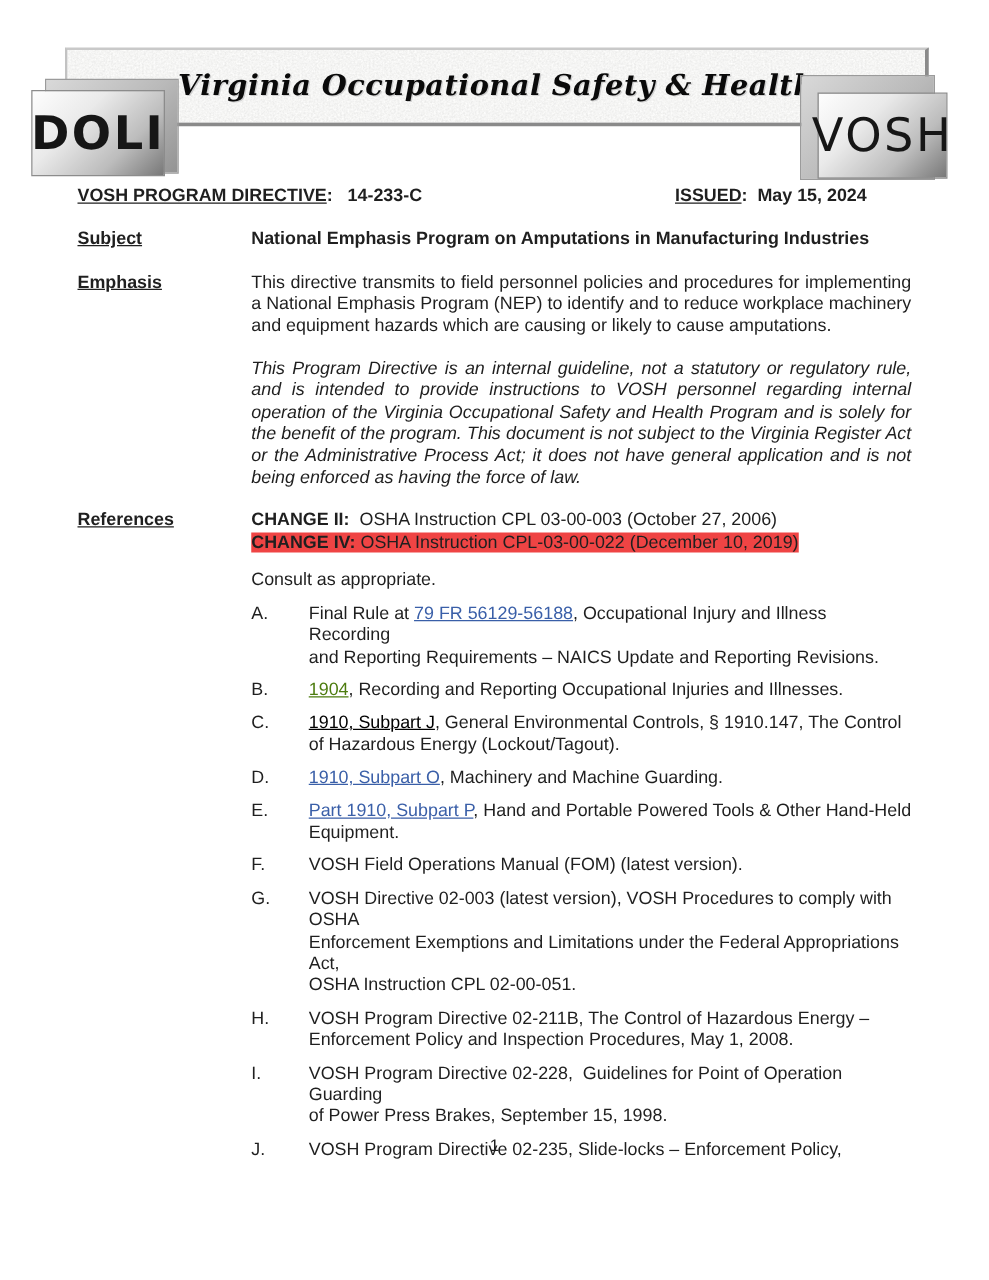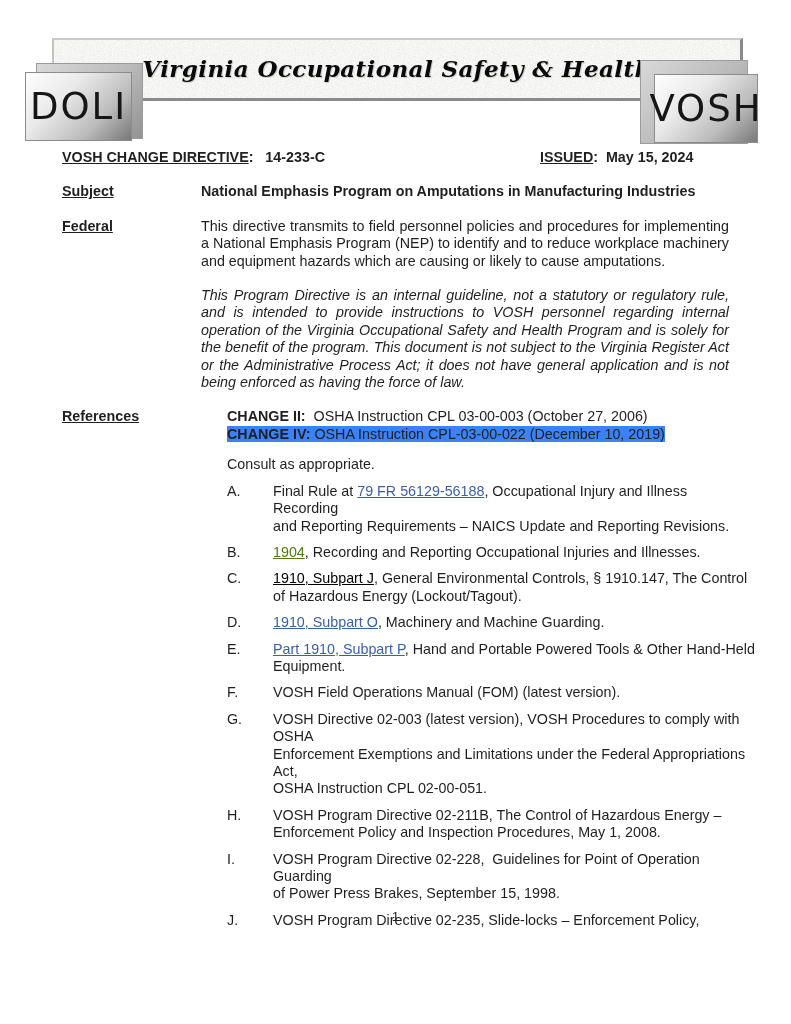--- a/index.html
+++ b/index.html
@@ -33,21 +33,21 @@
   .plate-doli{left:36px;top:63px;width:105px;height:74px;}
   .plate-vosh{left:640px;top:60px;width:106px;height:82px;}
   .badge{
     position:absolute;z-index:3;
     display:flex;align-items:center;justify-content:center;
     background:linear-gradient(135deg,#fefefe 0%,#eaeaea 35%,#bcbcbc 70%,#787878 100%);
     border:1px solid #8c8c8c;
     font-family:"DejaVu Sans", sans-serif;font-weight:400;
     font-size:37px;letter-spacing:2px;color:#161616;
   }
-  .badge-doli{left:25px;top:72px;width:105px;height:67px;}
+  .badge-doli{left:25px;top:72px;width:105px;height:67px;font-weight:bold;}
   .badge-vosh{left:654px;top:74px;width:102px;height:67px;}
   
   .doc{position:absolute;left:62px;top:149px;width:667px;z-index:4;}
   .row{display:flex;margin-bottom:17px;}
   .label-col{width:139px;flex:0 0 139px;font-weight:bold;}
   .label-col .u{}
   .content-col{width:528px;flex:0 0 528px;}
   .pre{white-space:pre-wrap;}
   .bold{font-weight:bold;}
   .italic{font-style:italic;}
@@ -88,46 +88,46 @@
 </div>
 
 <div class="badge-plate plate-doli"></div>
 <div class="badge-plate plate-vosh"></div>
 <div class="badge badge-doli">DOLI</div>
 <div class="badge badge-vosh">VOSH</div>
 
 <div class="doc">
 
   <div class="dir-row">
-    <span class="u">VOSH CHANGE DIRECTIVE</span><span class="pre">:   14-233-C</span>
+    <span class="u">VOSH PROGRAM DIRECTIVE</span><span class="pre">:   14-233-C</span>
     <span class="issued"><span class="u">ISSUED</span><span class="pre">:  May 15, 2024</span></span>
   </div>
 
   <div class="row">
     <div class="label-col"><span class="u">Subject</span></div>
     <div class="content-col bold">National Emphasis Program on Amputations in Manufacturing Industries</div>
   </div>
 
   <div class="row" style="margin-bottom:0;">
-    <div class="label-col"><span class="u">Federal</span></div>
+    <div class="label-col"><span class="u">Emphasis</span></div>
     <div class="content-col">
       <p class="para just">This directive transmits to field personnel policies and procedures for implementing a National Emphasis Program (NEP) to identify and to reduce workplace machinery and equipment hazards which are causing or likely to cause amputations.</p>
       <p class="para just italic">This Program Directive is an internal guideline, not a statutory or regulatory rule, and is intended to provide instructions to VOSH personnel regarding internal operation of the Virginia Occupational Safety and Health Program and is solely for the benefit of the program. This document is not subject to the Virginia Register Act or the Administrative Process Act; it does not have general application and is not being enforced as having the force of law.</p>
     </div>
   </div>
 
 
-  <div class="row" style="margin-bottom:0;gap:26px;">
+  <div class="row" style="margin-bottom:0;">
     <div class="label-col"><span class="u">References</span></div>
     <div class="content-col">
 
       <div class="changes" id="changes-list">
 
           <div class="change-line"><span class="hl-wrap"><span class="bold">CHANGE II:</span><span>  OSHA Instruction CPL 03-00-003 (October 27, 2006)</span></span></div>
-          <div class="change-line"><span class="hl-wrap" style="background: #3b82f6;"><span class="bold">CHANGE IV:</span><span> OSHA Instruction CPL-03-00-022 (December 10, 2019)</span></span></div>
+          <div class="change-line"><span class="hl-wrap" style="background: #ef4444;"><span class="bold">CHANGE IV:</span><span> OSHA Instruction CPL-03-00-022 (December 10, 2019)</span></span></div>
         </div>
 
       <div class="consult">Consult as appropriate.</div>
 
       <div id="ref-items">
 
       <div class="ref-item">
             <span class="ref-letter">A.</span>
             <span class="ref-text">Final Rule at <a class="doc-link" style="color: rgb(58, 95, 168);">79 FR 56129-56188</a>, Occupational Injury and Illness Recording
 and Reporting Requirements – NAICS Update and Reporting Revisions.</span>

